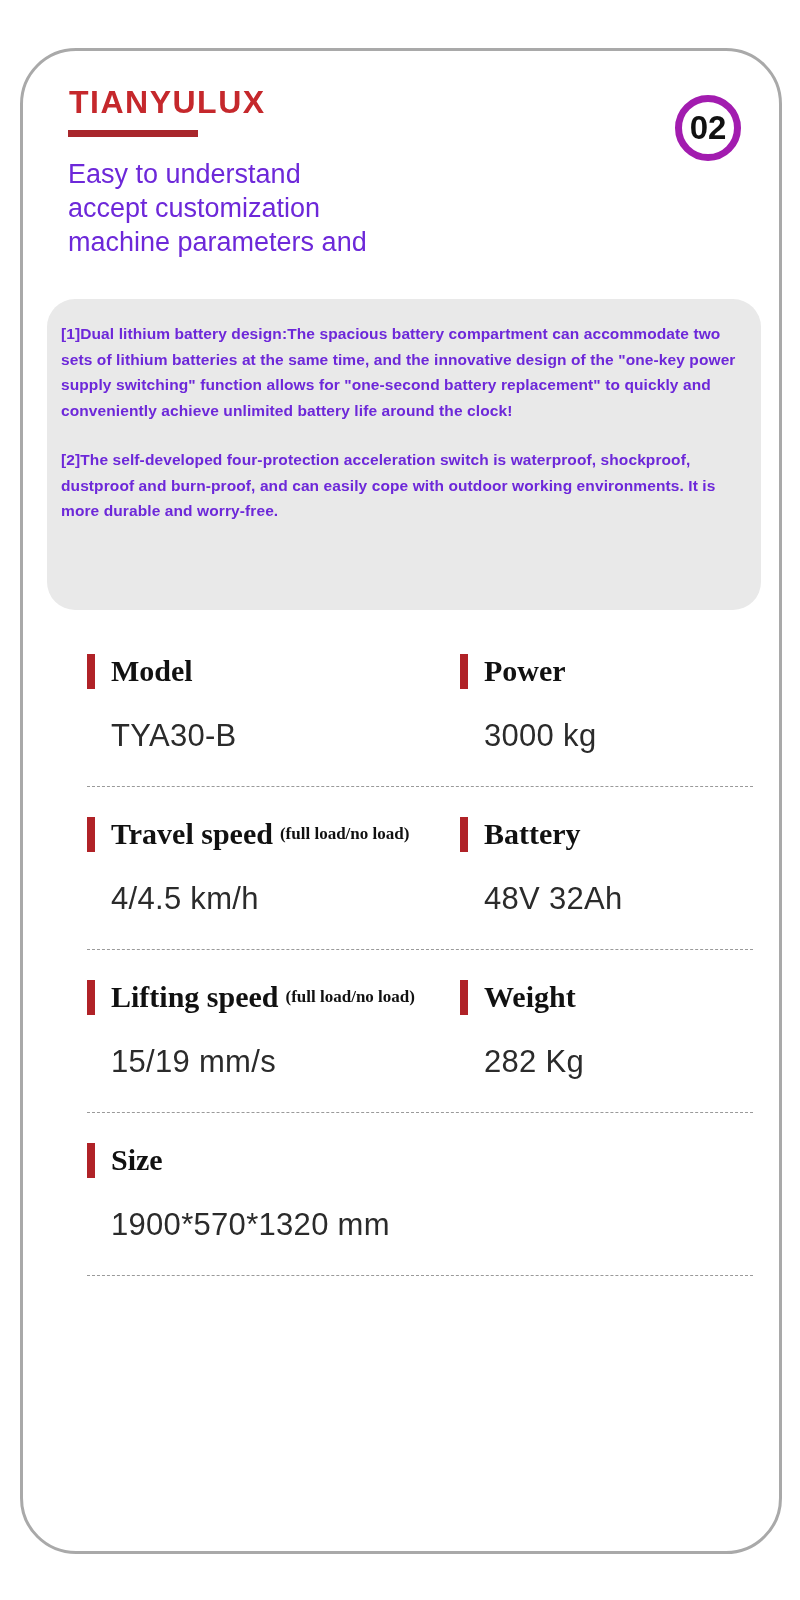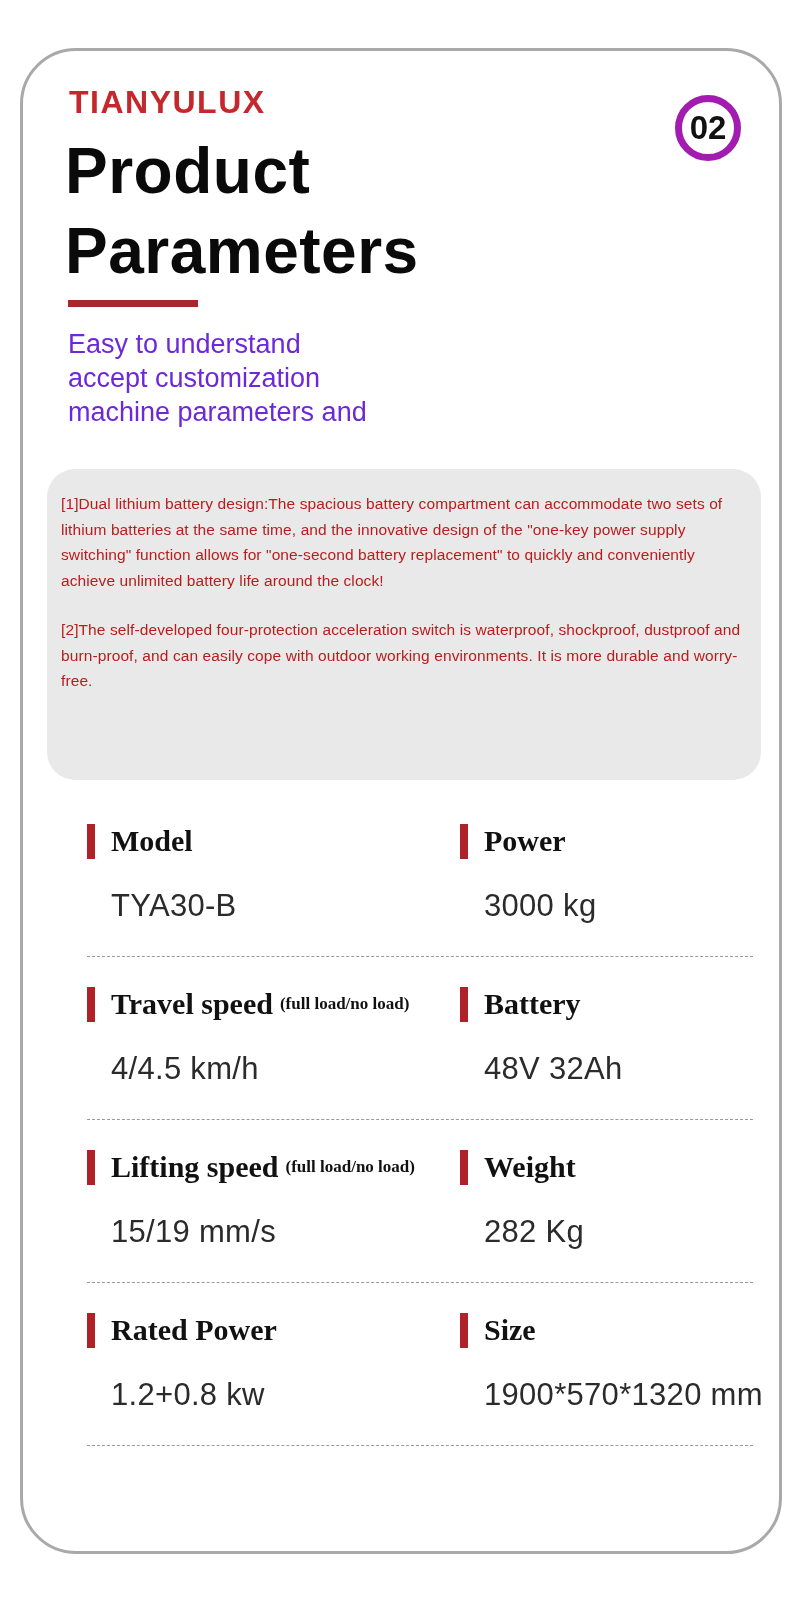--- a/index.html
+++ b/index.html
@@ -57,24 +57,24 @@
     font-size: 33px; font-weight: 700; color: #111;
   }
   
   .info-panel {
     margin: 40px 24px 0 24px;
     width: 714px;
     border-radius: 28px;
     background: #e9e9e9;
     padding: 22px 14px 86px 14px;
     font-size: 15.5px;
-    font-weight: 400;
+    font-weight: 700;
     line-height: 25.5px;
     letter-spacing: 0.1px;
-    color: #b91c1c;
+    color: #6d28d9;
   }
   .info-panel p + p { margin-top: 24px; }
   
   .params {
     margin: 14px 26px 0 26px;
     padding-left: 38px;
   }
   .param-row {
     display: grid;
     grid-template-columns: 373px 1fr;
@@ -120,24 +120,20 @@
 <body>
 
 <div class="card">
 
   <div class="logo">TIANYULUX</div>
 
   <div class="badge">
     <span>02</span>
   </div>
 
-  <h1 class="title">
-    <div>Product</div>
-    <div>Parameters</div>
-  </h1>
 
   <div class="underline"></div>
 
   <div class="subtitle">
     <div>Easy to understand</div>
     <div>accept customization</div>
     <div>machine parameters and</div>
   </div>
 
   <div class="info-panel">
@@ -201,28 +197,20 @@
 
         </div>
         <div class="param-value">282 Kg</div>
       </div>
     </div>
 
     <div class="param-row">
       <div class="param-cell">
         <div class="label-row">
           <span class="accent-bar"></span>
-          <span class="param-label">Rated Power</span>
-
-        </div>
-        <div class="param-value">1.2+0.8 kw</div>
-      </div>
-      <div class="param-cell">
-        <div class="label-row">
-          <span class="accent-bar"></span>
           <span class="param-label">Size</span>
 
         </div>
         <div class="param-value">1900*570*1320 mm</div>
       </div>
     </div>
 
   </div>
 </div>
 

